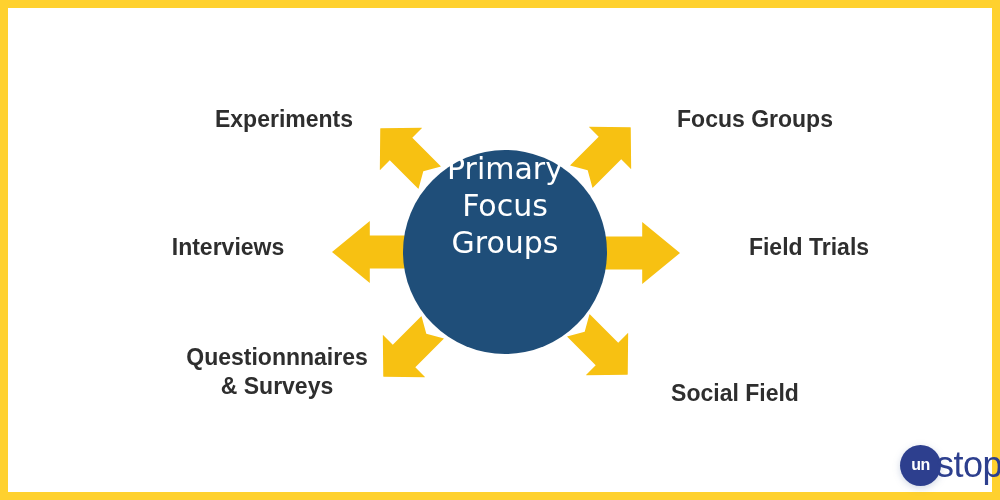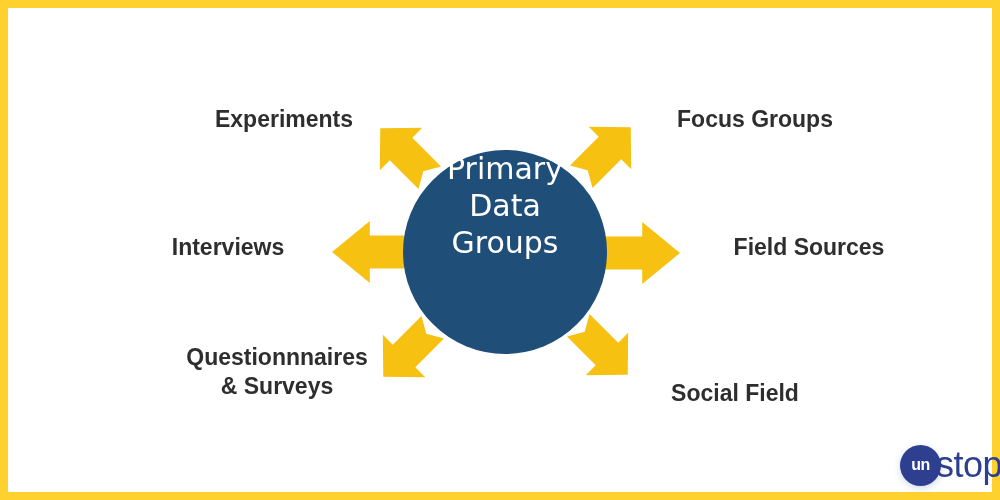--- a/index.html
+++ b/index.html
@@ -125,32 +125,32 @@
   </span>
   <span class="arrow a-down-right">
     <svg width="70" height="60" viewBox="0 0 100 64" preserveAspectRatio="none">
       <polygon points="0,15 58,15 58,0 100,32 58,64 58,49 0,49 13,32" fill="currentColor"></polygon>
     </svg>
   </span>
 
   <div class="center-circle">
     <div class="center-text">
       <div>Primary</div>
-      <div>Data</div>
+      <div>Focus</div>
       <div>Groups</div>
     </div>
   </div>
 
   <div class="label l-experiments">Experiments</div>
 
   <div class="label l-focus-groups">Focus Groups</div>
 
   <div class="label l-interviews">Interviews</div>
 
-  <div class="label l-field-trials">Field Sources</div>
+  <div class="label l-field-trials">Field Trials</div>
 
   <div class="label l-questionnaires">
     <div>Questionnnaires</div>
     <div>&amp; Surveys</div>
   </div>
 
   <div class="label l-social-media">Social Field</div>
 
   <div class="logo">
     <span class="logo-circle">

